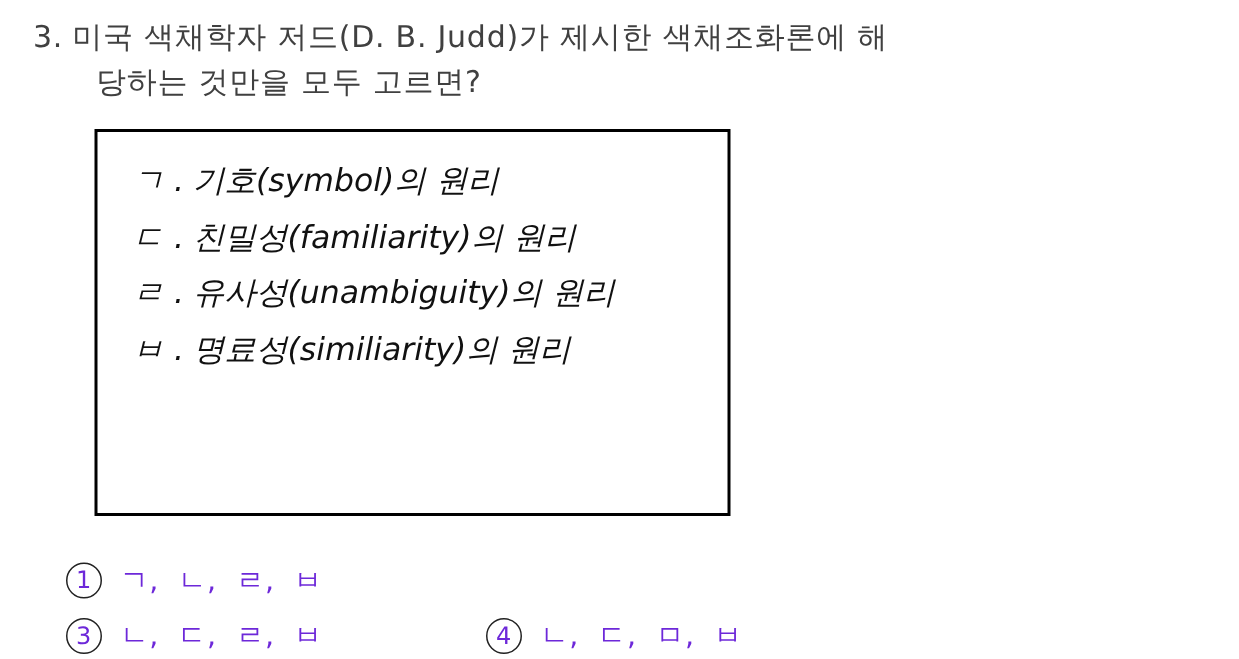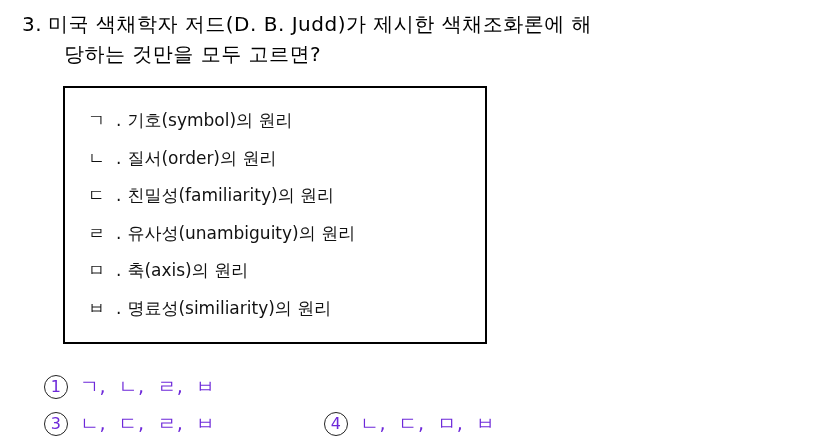--- a/index.html
+++ b/index.html
@@ -15,21 +15,21 @@
       color: #1a1a1a;
       font-family: "DejaVu Sans", "Liberation Sans", sans-serif;
     }
     .question {
       position: absolute;
       left: 22px;
       top: 9px;
       font-size: 20px;
       line-height: 30px;
       letter-spacing: 0.5px;
-      color: #000000;
+      color: #404040;
     }
     .question .line2 {
       padding-left: 42px;
     }
     .q-num {
       margin-right: 6px;
     }
     .box {
       position: absolute;
       left: 63px;
@@ -41,25 +41,26 @@
     }
     .box-list {
       position: absolute;
       left: 23px;
       top: 14px;
       margin: 0;
       padding: 0;
       list-style: none;
     }
     .box-item {
-      font-size: 17px;
+      font-size: 21px;
       line-height: 37.5px;
       height: 37.5px;
       white-space: nowrap;
       color: #111111;
+      font-style: italic;
     }
     .box-item .marker {
       display: inline-block;
       width: 28px;
     }
     .box-item .dot {
       margin-right: 6px;
     }
     .choices {
       position: absolute;
@@ -103,24 +104,22 @@
 <div class="question">
   <div>
     <span class="q-num">3.</span><span>미국 색채학자 저드(D. B. Judd)가 제시한 색채조화론에 해</span>
   </div>
   <div class="line2">당하는 것만을 모두 고르면?</div>
 </div>
 
 <div class="box">
   <ul class="box-list">
     <li class="box-item"><span class="marker">ㄱ</span><span class="dot">.</span><span>기호(symbol)의 원리</span></li>
-    <li class="box-item"><span class="marker">ㄴ</span><span class="dot">.</span><span>질서(order)의 원리</span></li>
     <li class="box-item"><span class="marker">ㄷ</span><span class="dot">.</span><span>친밀성(familiarity)의 원리</span></li>
     <li class="box-item"><span class="marker">ㄹ</span><span class="dot">.</span><span>유사성(unambiguity)의 원리</span></li>
-    <li class="box-item"><span class="marker">ㅁ</span><span class="dot">.</span><span>축(axis)의 원리</span></li>
     <li class="box-item"><span class="marker">ㅂ</span><span class="dot">.</span><span>명료성(similiarity)의 원리</span></li>
   </ul>
 </div>
 
 <div class="choices">
   <div class="choice-row">
     <div class="choice">
       <span class="circ">1</span><span class="opts">ㄱ, ㄴ, ㄹ, ㅂ</span>
     </div>
   </div>

